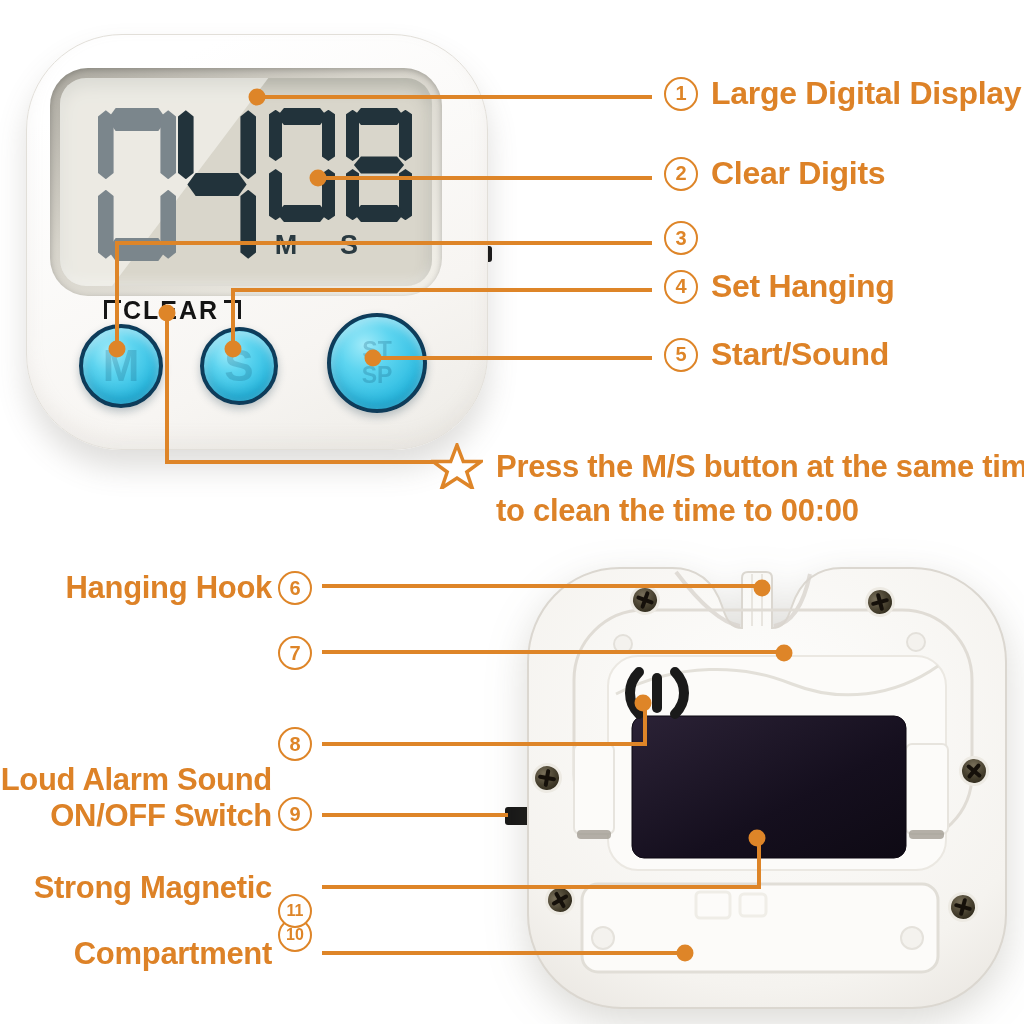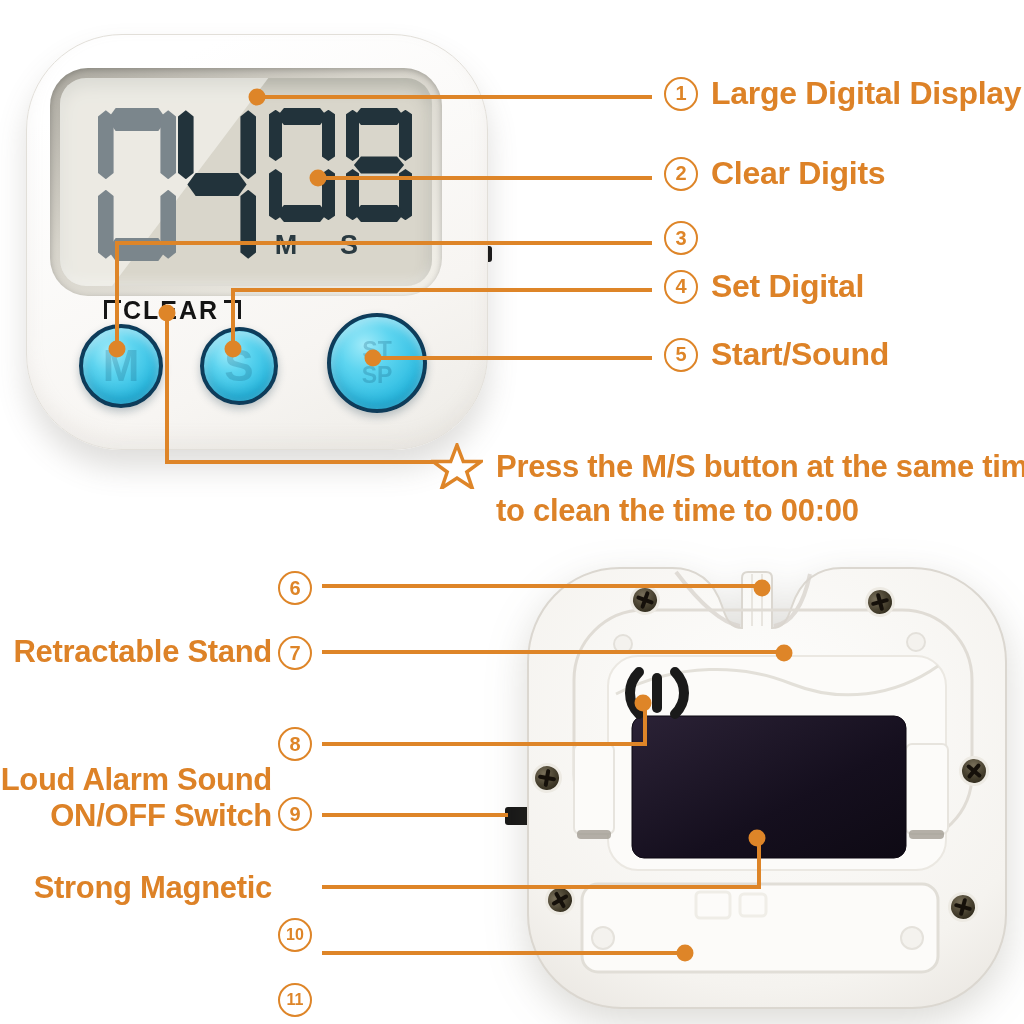--- a/index.html
+++ b/index.html
@@ -147,21 +147,21 @@
   </div>
   <div class="rlabel" style="top:155px;">
     <span class="cnum">2</span>
     <span class="ltext">Clear Digits</span>
   </div>
   <div class="rlabel" style="top:221px;">
     <span class="cnum">3</span>
   </div>
   <div class="rlabel" style="top:268px;">
     <span class="cnum">4</span>
-    <span class="ltext">Set Digital</span>
+    <span class="ltext">Set Hanging</span>
   </div>
   <div class="rlabel" style="top:336px;">
     <span class="cnum">5</span>
     <span class="ltext">Start/Sound</span>
   </div>
 
   <svg class="star" width="52" height="46" viewBox="0 0 52 46">
     <path d="M26 2 L32.3 18.6 L50 18.6 L35.8 29 L41.2 45 L26 35 L10.8 45 L16.2 29 L2 18.6 L19.7 18.6 Z" fill="#ffffff" stroke="#de8528" stroke-width="3.5"></path>
   </svg>
   <div class="note">
@@ -261,31 +261,32 @@
   <div class="ln" style="left:322px;top:813px;width:186px;height:4px;"></div>
   <div class="ln" style="left:322px;top:885px;width:439px;height:4px;"></div>
   <div class="ln" style="left:757px;top:838px;width:4px;height:51px;"></div>
   <div class="ln" style="left:322px;top:951px;width:360px;height:4px;"></div>
   <div class="dot" style="left:762px;top:588px;"></div>
   <div class="dot" style="left:784px;top:653px;"></div>
   <div class="dot" style="left:643px;top:703px;"></div>
   <div class="dot" style="left:757px;top:838px;"></div>
   <div class="dot" style="left:685px;top:953px;"></div>
 
+  <div class="llabel" style="top:568px;">Hanging Hook</div>
   <div class="cnumL cnum" style="top:571px;">6</div>
 
-  <div class="llabel" style="top:632px;">Retractable Stand</div>
   <div class="cnumL cnum" style="top:636px;">7</div>
 
   <div class="llabel" style="top:760px;">Loud Alarm Sound</div>
   <div class="cnumL cnum" style="top:727px;">8</div>
 
   <div class="llabel" style="top:796px;">ON/OFF Switch</div>
   <div class="cnumL cnum" style="top:797px;">9</div>
 
   <div class="llabel" style="top:868px;">Strong Magnetic</div>
   <div class="cnumL cnum two" style="top:918px;">10</div>
 
   <div class="llabel" style="top:934px;">
-  </div>
-  <div class="cnumL cnum two" style="top:983px;">11</div>
+    <div>Compartment</div>
+  </div>
+  <div class="cnumL cnum two" style="top:894px;">11</div>
 
 </div>
 
 </body></html>

